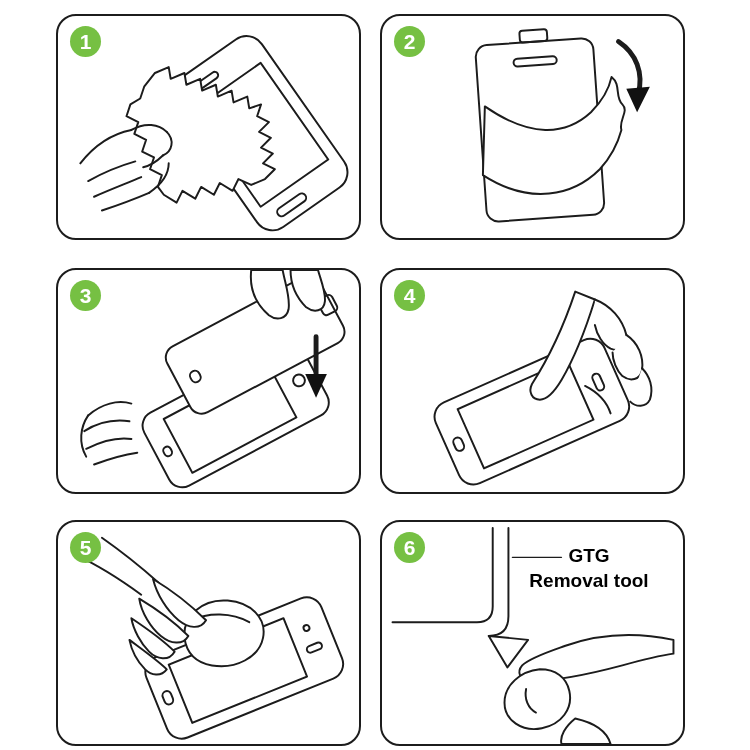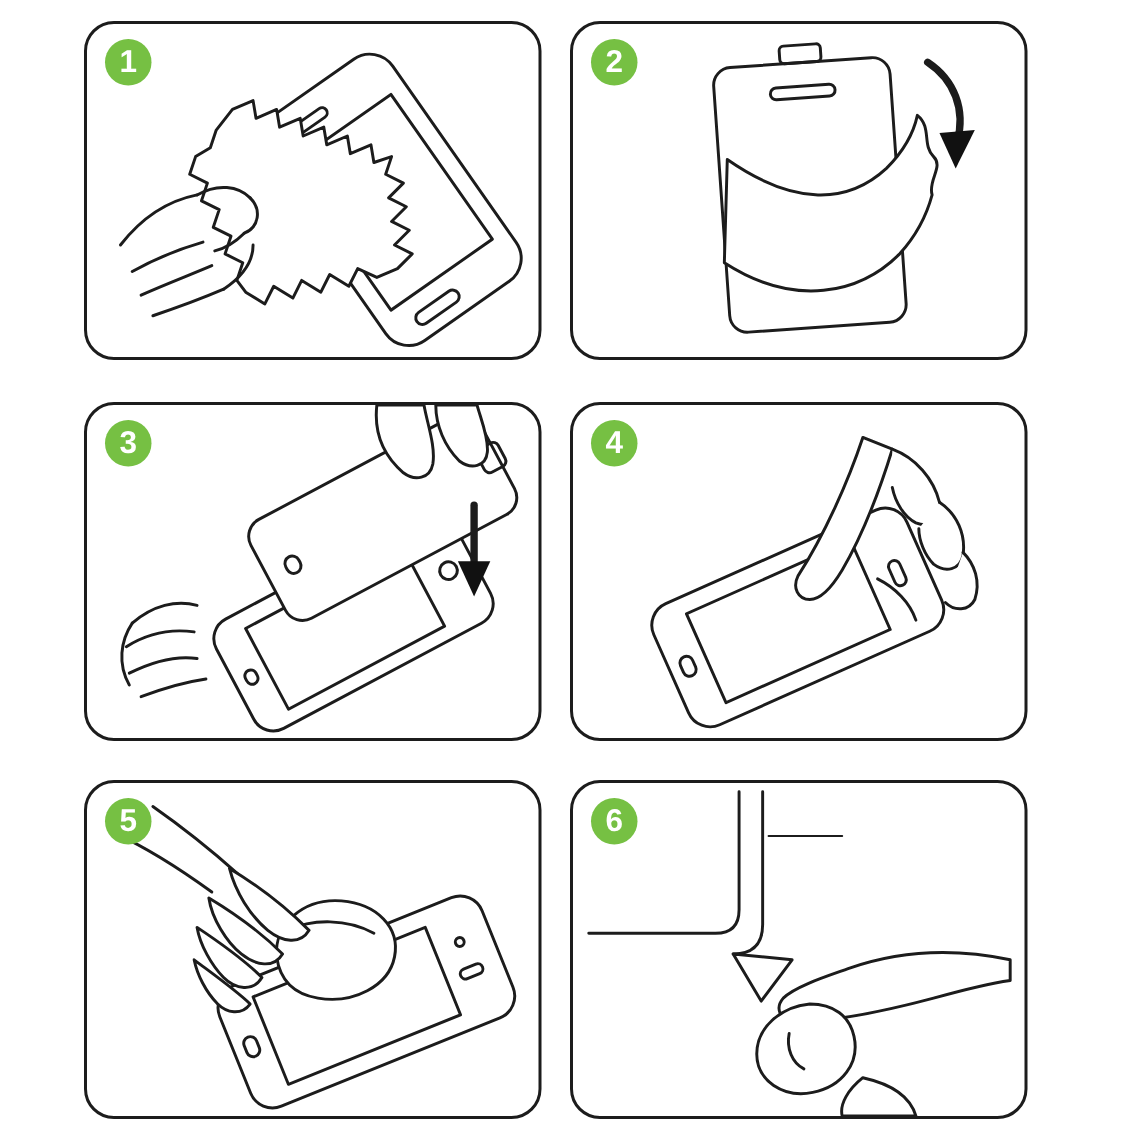--- a/index.html
+++ b/index.html
@@ -155,20 +155,22 @@
         <path class="ln wf" d="M72,120 C88,132 102,142 110,150 C104,158 94,156 88,150 C80,142 74,130 72,120 Z"></path>
       </g>
     </svg>
   </section>
 
   <section class="panel p6">
     <div class="badge">
       <span class="badge-num">6</span>
     </div>
     <div class="tool-label">
+      <div>GTG</div>
+      <div>Removal tool</div>
     </div>
     <svg viewBox="0 0 305 226">
       <g class="ln">
         <path d="M112,6 L112,86 Q112,102 96,102 L10,102"></path>
         <path d="M128,6 L128,96 Q128,116 108,116"></path>
       </g>
       <path class="ln thin" d="M182,36 L132,36"></path>
       <polygon class="ln wf" points="108,116 148,120 127,148"></polygon>
       <g>
         <path class="ln wf" d="M296,120 C258,112 220,114 186,126 C172,131 150,138 142,146 C136,153 140,162 150,162 C176,162 214,154 244,146 C262,141 282,136 296,134 Z"></path>

